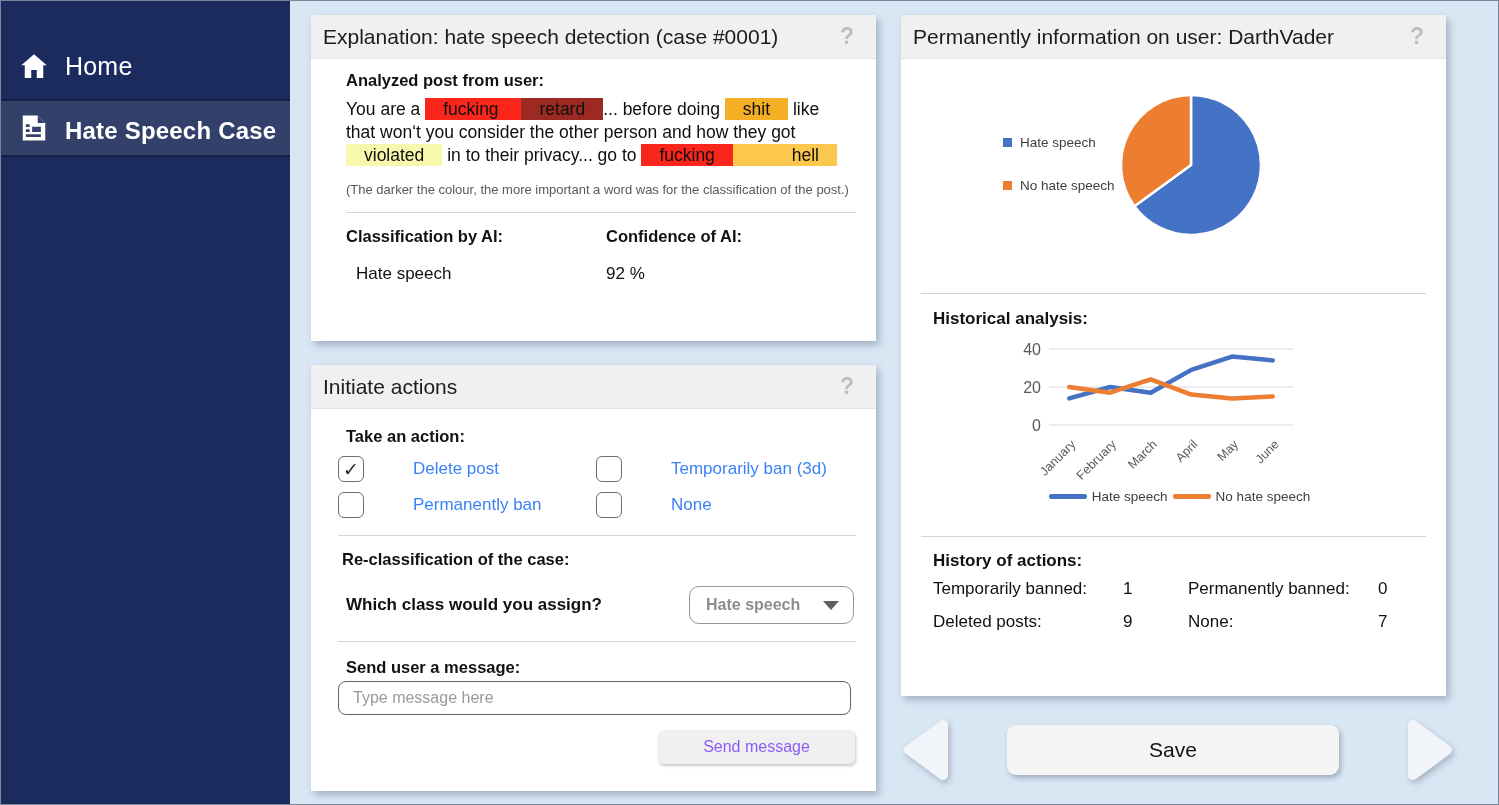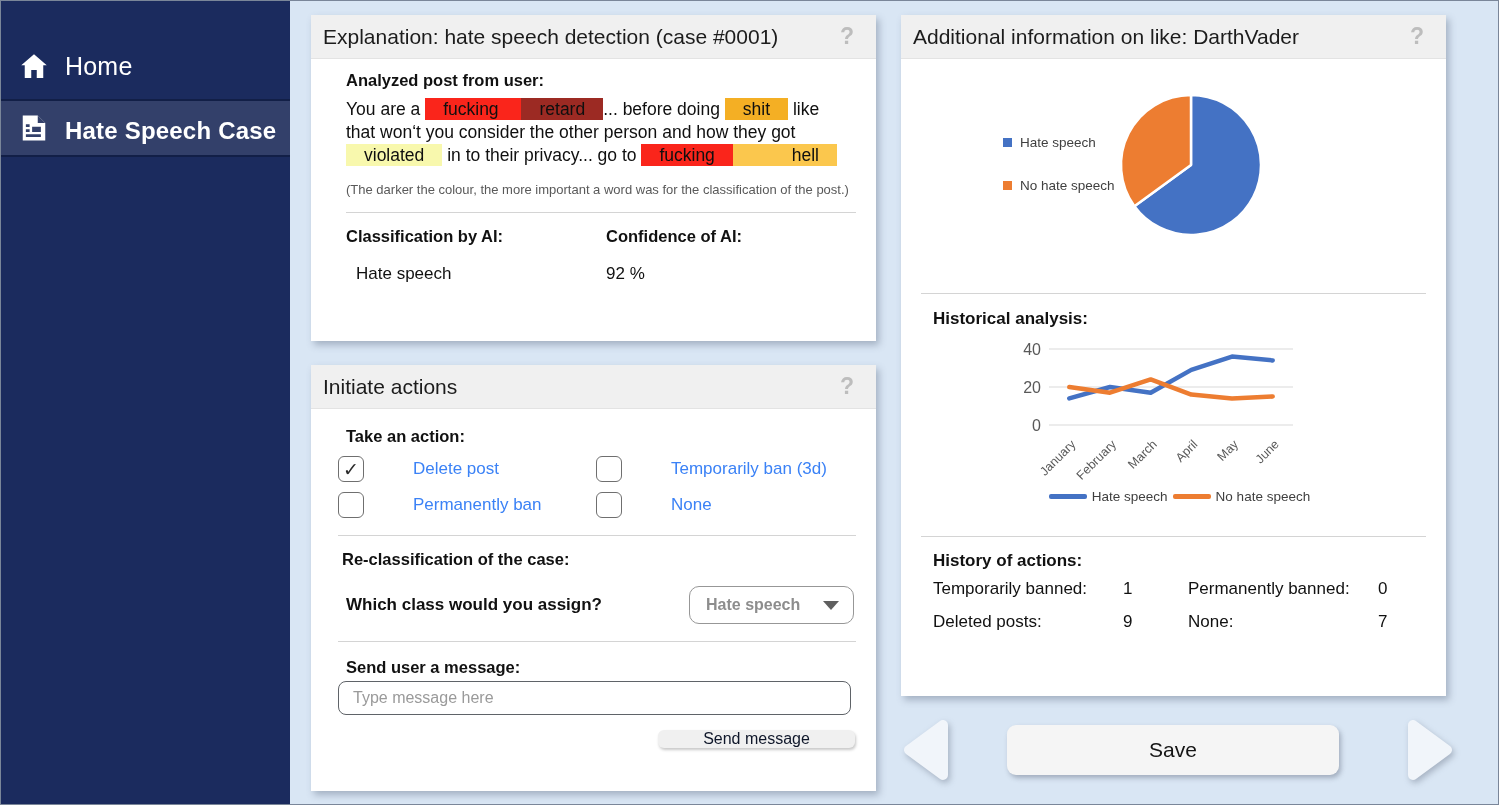--- a/index.html
+++ b/index.html
@@ -99,22 +99,22 @@
   }
   .msg-lbl { margin-top:16px; margin-left:8px; }
   .msg-input {
     margin-top:4px; width:513px; height:34px; border:1.4px solid #5f6368; border-radius:8px;
     padding:0 14px; font-size:16px; color:#222; outline:none; display:block;
     font-family:"Liberation Sans","DejaVu Sans",sans-serif; background:#fff;
   }
   .msg-input::placeholder { color:#9a9a9a; }
   .send-row { margin-top:15px; display:flex; justify-content:flex-end; padding-right:1px; }
   .send-btn {
-    width:197px; height:18px; background:#f0f0f0; border:none; border-radius:6px;
-    font-size:16px; color:#0f172a; cursor:pointer;
+    width:197px; height:34px; background:#f0f0f0; border:none; border-radius:6px;
+    font-size:16px; color:#8b5cf6; cursor:pointer;
     box-shadow:1px 2px 3px rgba(0,0,0,0.22);
     font-family:"Liberation Sans","DejaVu Sans",sans-serif;
   }
 
   
   .panel-user .body { padding:16px 20px 0 32px; }
   .pie-block {
     margin-top:14px; margin-left:70px; display:flex; align-items:center; height:152px;
   }
   .pie-legend {
@@ -236,21 +236,21 @@
       <p class="lbl msg-lbl">Send user a message:</p>
       <input class="msg-input" type="text" placeholder="Type message here" style="">
       <div class="send-row">
         <button class="send-btn">Send message</button>
       </div>
     </div>
   </section>
 
   <section class="panel panel-user">
     <header>
-      <span class="title">Additional information on like: DarthVader</span>
+      <span class="title">Permanently information on user: DarthVader</span>
       <span class="help">?</span>
     </header>
     <div class="body">
       <div class="pie-block">
         <div class="pie-legend" id="pie-legend">
             <div class="leg-item">
               <span class="leg-sq" style="background: rgb(68, 114, 196);"></span>
               <span>Hate speech</span>
             </div>
             <div class="leg-item">

